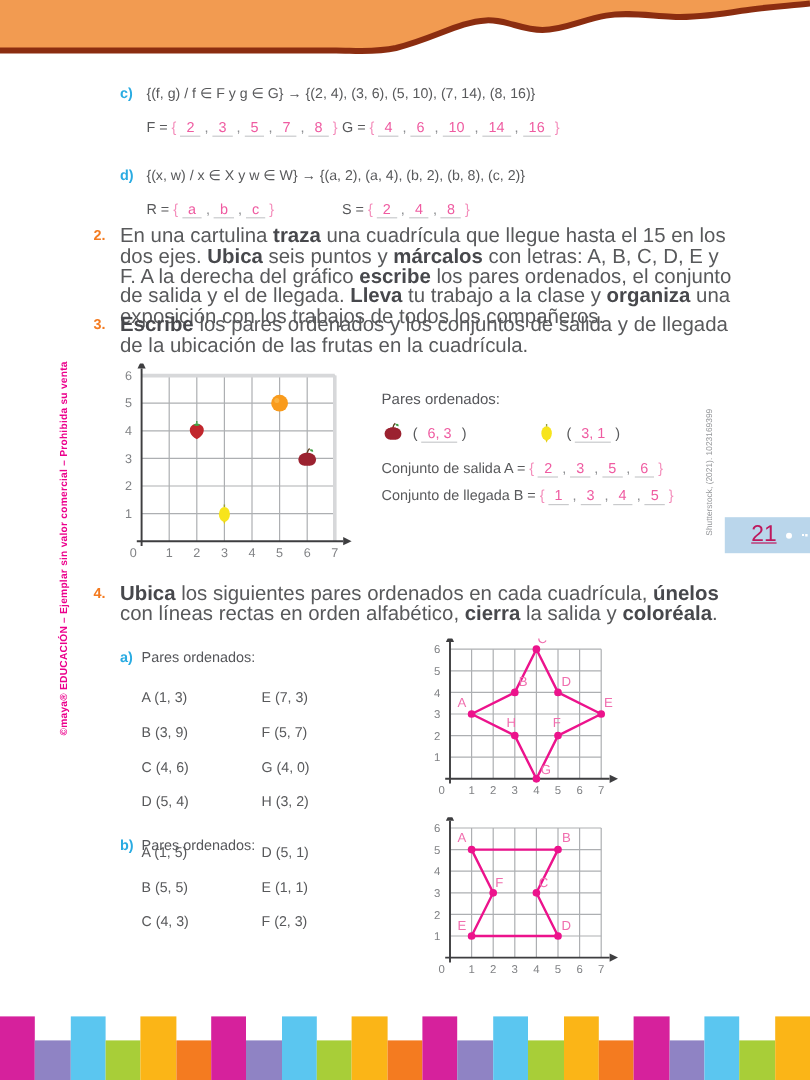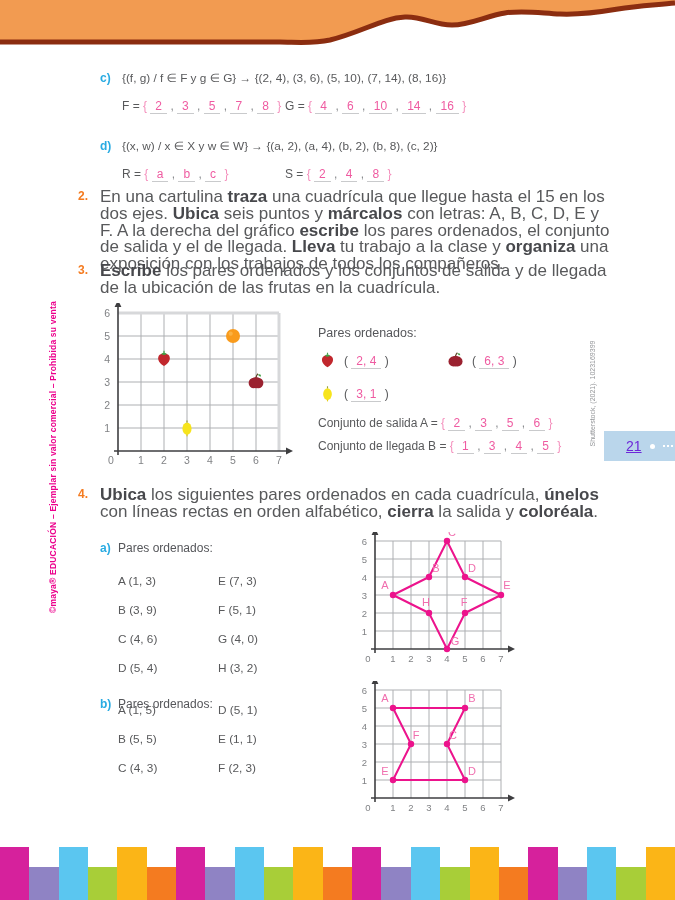--- a/index.html
+++ b/index.html
@@ -22,21 +22,21 @@
   .pair-cell{display:flex;align-items:center;gap:7px;color:#58595B;font-size:12px;}
   .fruit-ico{width:19px;height:21px;flex:0 0 19px;}
   .panel .fill-line{margin-top:9px;}
   .list-title{color:#55565A;font-size:12px;}
   .list-rows{color:#58595B;font-size:11.8px;}
   .list-row{display:grid;grid-template-columns:100px 1fr;height:29px;align-items:center;}
   .sidebar-credit{color:#EC008C;font-size:8.5px;font-weight:bold;letter-spacing:.2px;
       width:350px;text-align:center;transform:rotate(-90deg);}
   .photo-credit{color:#939598;font-size:7px;width:130px;text-align:center;transform:rotate(-90deg);}
   .page-tab{background:#BAD6EB;display:flex;align-items:center;padding-left:22px;gap:8px;}
-  .page-num{color:#6d28d9;font-size:14px;text-decoration:underline;}
+  .page-num{color:#be185d;font-size:19px;text-decoration:underline;}
   .tab-dot{width:5px;height:5px;border-radius:50%;background:#fff;flex:0 0 5px;}
   .tab-dotline{width:34px;border-top:2px dotted #fff;}
   .bars{position:absolute;left:0;right:0;bottom:0;height:54px;display:flex;align-items:flex-end;}
   .bar{flex:1;}
 </style>
 </head>
 <body>
 
 <svg class="abs" style="left:0;top:0;" width="675" height="50" viewBox="0 0 675 50">
   <path fill="#F29B51" d="M0,0 H675 V3 C656,5 636,6 618,9 C600,12 580,15 560,14 C540,13 522,10 505,13 C486,16 470,25 452,25 C434,25 422,16 405,17 C383,18 362,32 330,40 C312,44 295,42 280,42 H0 Z"></path>
@@ -135,30 +135,20 @@
       </g>
     </g>
   </svg>
 
 <div class="abs panel" style="left:318px;top:326px;width:282px;">
   <div class="panel-title">Pares ordenados:</div>
   <div class="pairs-grid">
       <span class="pair-cell">
         <svg class="fruit-ico" viewBox="-10 -11 20 22">
           <g>
-            <path d="M0,7 C-6,4 -7.5,-2 -4,-4.5 C-2,-6 2,-6 4,-4.5 C7.5,-2 6,4 0,7 Z" fill="#C1272D"></path>
-            <path d="M-2.8,-5 Q0,-7.6 2.8,-5 Q0,-2.8 -2.8,-5 Z" fill="#44A147"></path>
-            <line x1="0" y1="-6" x2="0" y2="-8.2" stroke="#44A147" stroke-width="1.2"></line>
-          </g>
-        </svg>
-        <span>(&nbsp;<span class="ans">2, 4</span>&nbsp;)</span>
-      </span>
-      <span class="pair-cell">
-        <svg class="fruit-ico" viewBox="-10 -11 20 22">
-          <g>
             <circle cx="-2.2" cy="1" r="5.2" fill="#9B2230"></circle>
             <circle cx="2.2" cy="1" r="5.2" fill="#9B2230"></circle>
             <circle cx="0" cy="0.6" r="5.6" fill="#9B2230"></circle>
             <path d="M0,-4.6 Q0.6,-7 2,-8.2" stroke="#5E4022" stroke-width="1.2" fill="none"></path>
             <path d="M2,-7.4 Q5.2,-8.4 5,-5.6 Q2.8,-5.2 2,-7.4 Z" fill="#44A147"></path>
           </g>
         </svg>
         <span>(&nbsp;<span class="ans">6, 3</span>&nbsp;)</span>
       </span>
       <span class="pair-cell">
@@ -193,21 +183,21 @@
   <span class="marker-blue" style="width:18px;flex:0 0 18px;">a)</span>
   <span class="list-title">Pares ordenados:</span>
 </div>
 <div class="abs list-rows" style="left:118px;top:566px;width:220px;">
     <div class="list-row">
       <span>A (1, 3)</span>
       <span>E (7, 3)</span>
     </div>
     <div class="list-row">
       <span>B (3, 9)</span>
-      <span>F (5, 1)</span>
+      <span>F (5, 7)</span>
     </div>
     <div class="list-row">
       <span>C (4, 6)</span>
       <span>G (4, 0)</span>
     </div>
     <div class="list-row">
       <span>D (5, 4)</span>
       <span>H (3, 2)</span>
     </div>
   </div>

